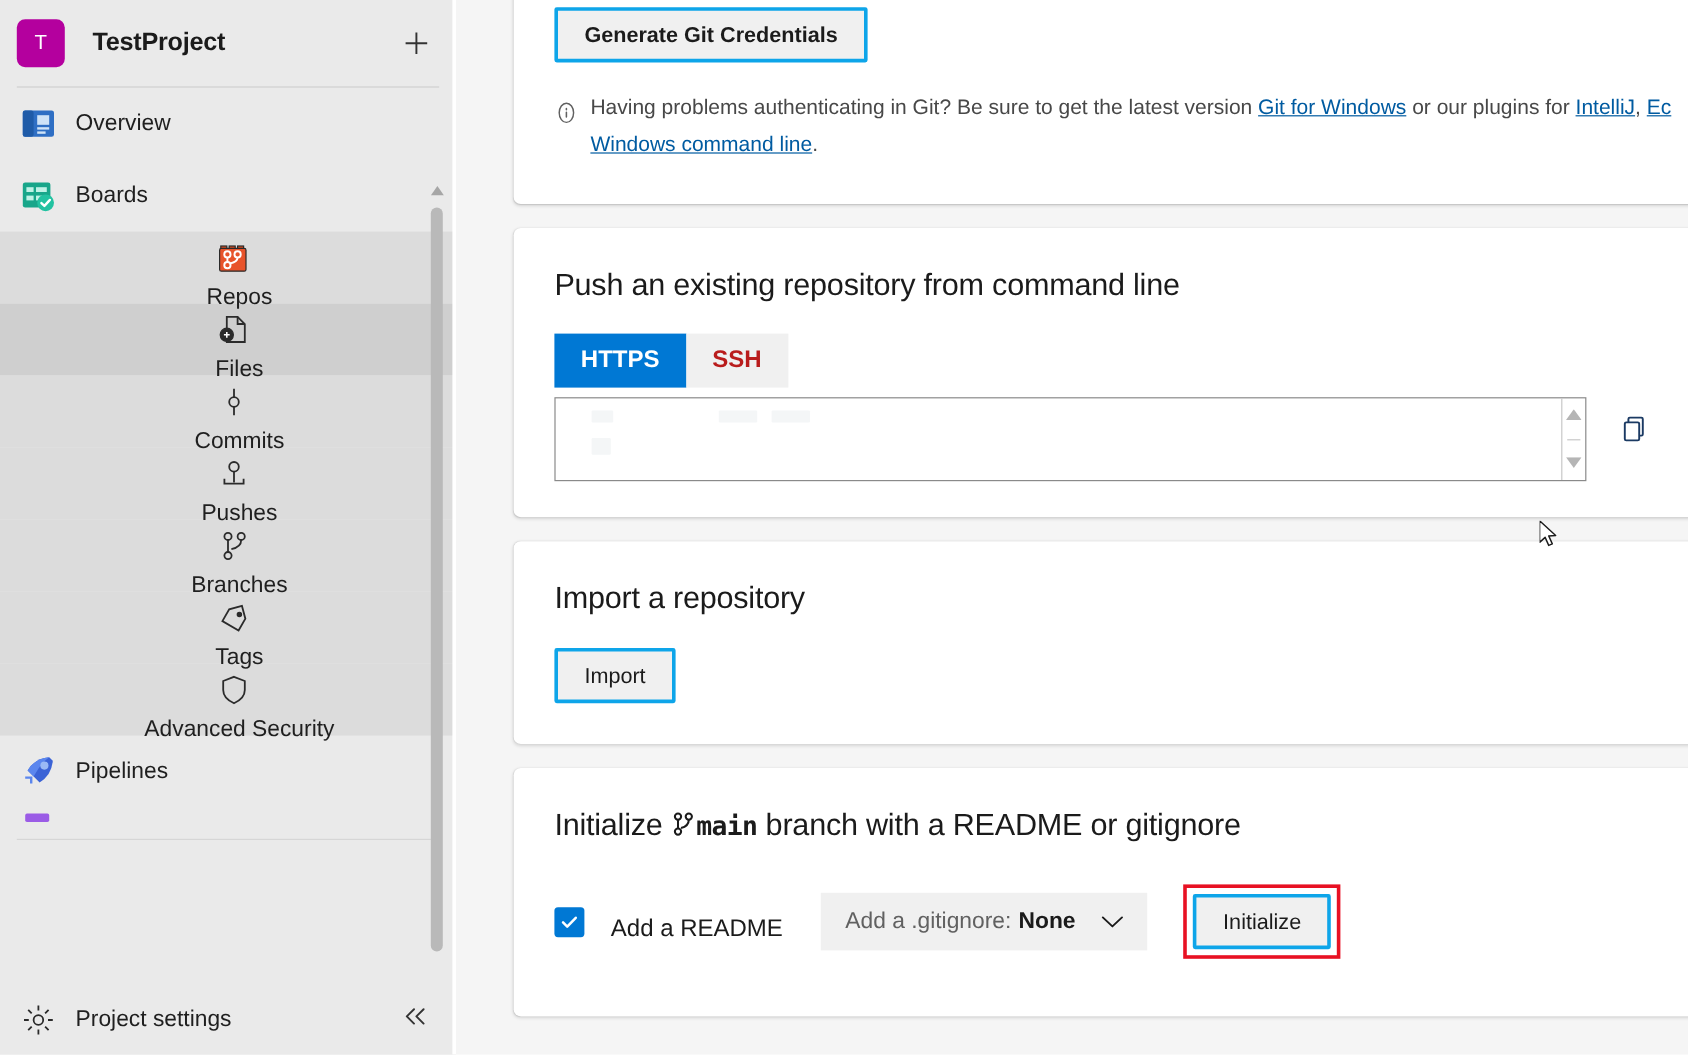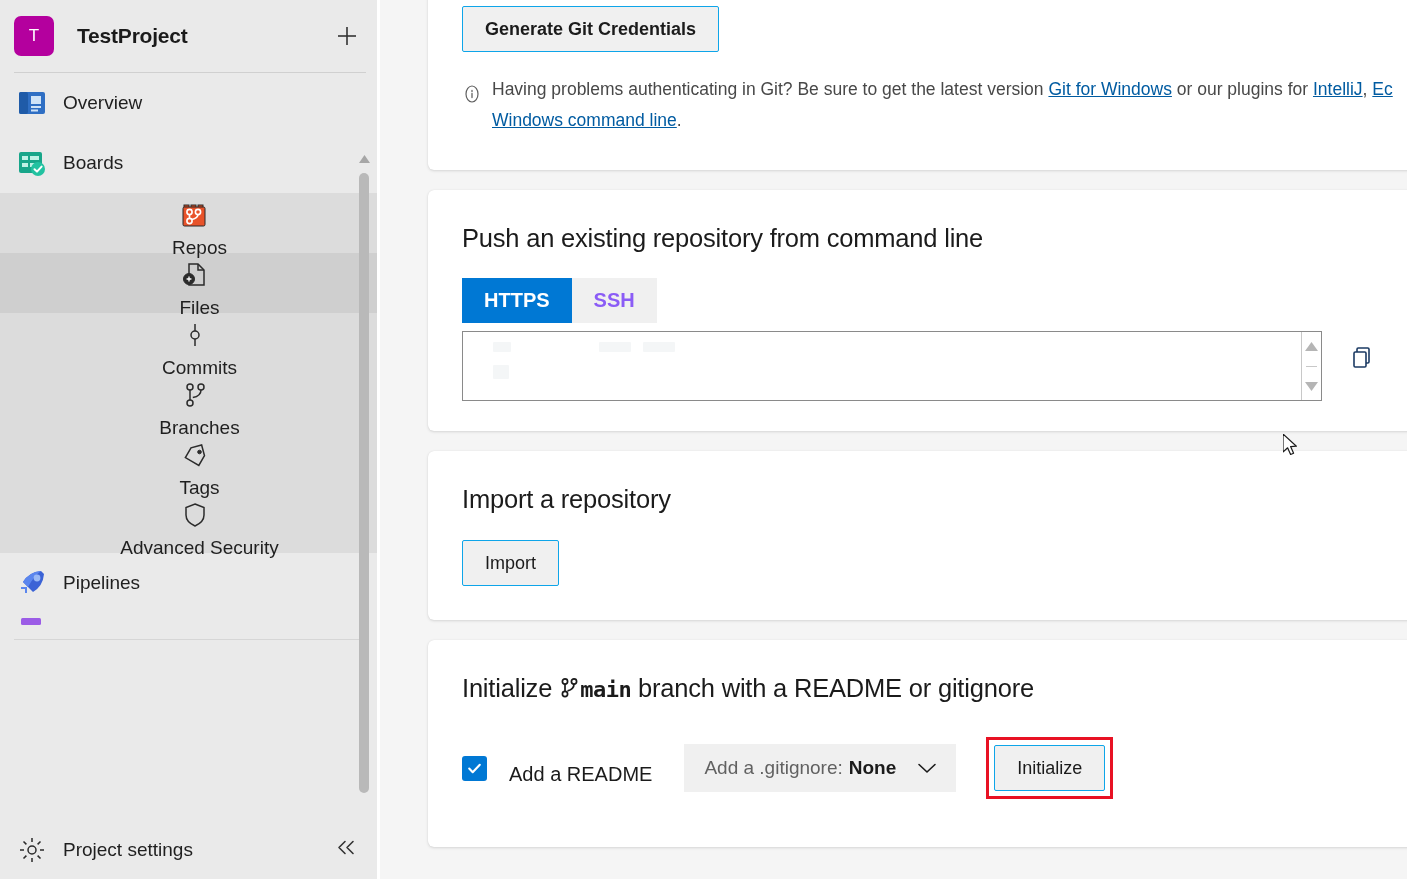--- a/index.html
+++ b/index.html
@@ -126,21 +126,21 @@
   }
   .card-top {
     border-radius: 0 0 6px 6px;
     margin-top: -40px;
     padding-bottom: 4px;
   }
 
   .btn {
     display: inline-flex; align-items: center; justify-content: center;
     background: #f0f0f0;
-    border: 1px solid #0ea5e9;
+    border: 3px solid #0ea5e9;
     color: #1b1b1b;
     font-family: "Liberation Sans", sans-serif;
     font-size: 18px; font-weight: bold;
     height: 46px;
     padding: 0 22px;
     border-radius: 2px;
     cursor: pointer;
   }
   .btn-plain { font-weight: normal; }
 
@@ -165,21 +165,21 @@
     font-weight: normal;
     letter-spacing: -0.2px;
   }
 
   .tabs { display: flex; margin-top: 25px; }
   .tab {
     height: 45px; min-width: 0;
     display: flex; align-items: center; justify-content: center;
     padding: 0 22px;
     font-size: 20px; font-weight: bold;
-    background: #f0f0f0; color: #8b5cf6;
+    background: #f0f0f0; color: #b91c1c;
     cursor: pointer;
   }
   .tab.sel { background: #0078d4; color: #ffffff; }
 
   .clone-row { display: flex; align-items: flex-start; margin-top: 8px; }
   .clone-box {
     position: relative;
     flex: 0 0 860px;
     height: 70px;
     border: 1px solid #8a8a8a;
@@ -327,20 +327,30 @@
       <div class="nav-item nav-sub">
         <span class="ic">
           <svg width="30" height="30" viewBox="0 0 30 30" fill="none">
             <circle cx="15" cy="15" r="4" stroke="#2b2b2b" stroke-width="1.5"></circle>
             <path d="M15 4 V11 M15 19 V26" stroke="#2b2b2b" stroke-width="1.5"></path>
           </svg>
         </span>
         <span class="lbl">Commits</span>
       </div>
 
+      <div class="nav-item nav-sub">
+        <span class="ic">
+          <svg width="30" height="30" viewBox="0 0 30 30" fill="none">
+            <circle cx="15" cy="9" r="4" stroke="#2b2b2b" stroke-width="1.5"></circle>
+            <path d="M15 13 V22" stroke="#2b2b2b" stroke-width="1.5"></path>
+            <path d="M7 19 V23 H23 V19" stroke="#2b2b2b" stroke-width="1.5"></path>
+          </svg>
+        </span>
+        <span class="lbl">Pushes</span>
+      </div>
 
       <div class="nav-item nav-sub">
         <span class="ic">
           <svg width="30" height="30" viewBox="0 0 30 30" fill="none">
             <circle cx="10" cy="7" r="3" stroke="#2b2b2b" stroke-width="1.5"></circle>
             <circle cx="21" cy="7" r="3" stroke="#2b2b2b" stroke-width="1.5"></circle>
             <circle cx="10" cy="23" r="3" stroke="#2b2b2b" stroke-width="1.5"></circle>
             <path d="M10 10 V20 M21 10 Q21 16 12.8 17.6" stroke="#2b2b2b" stroke-width="1.5"></path>
           </svg>
         </span>

